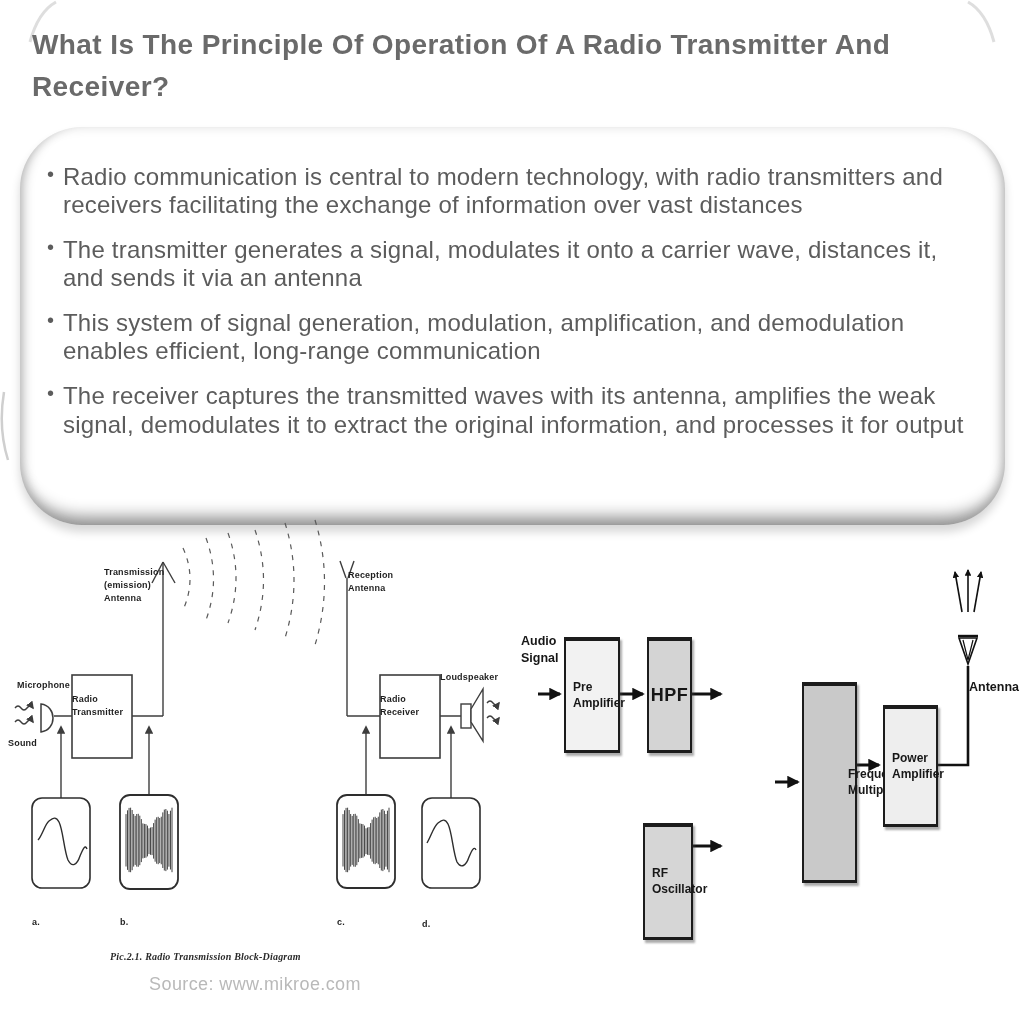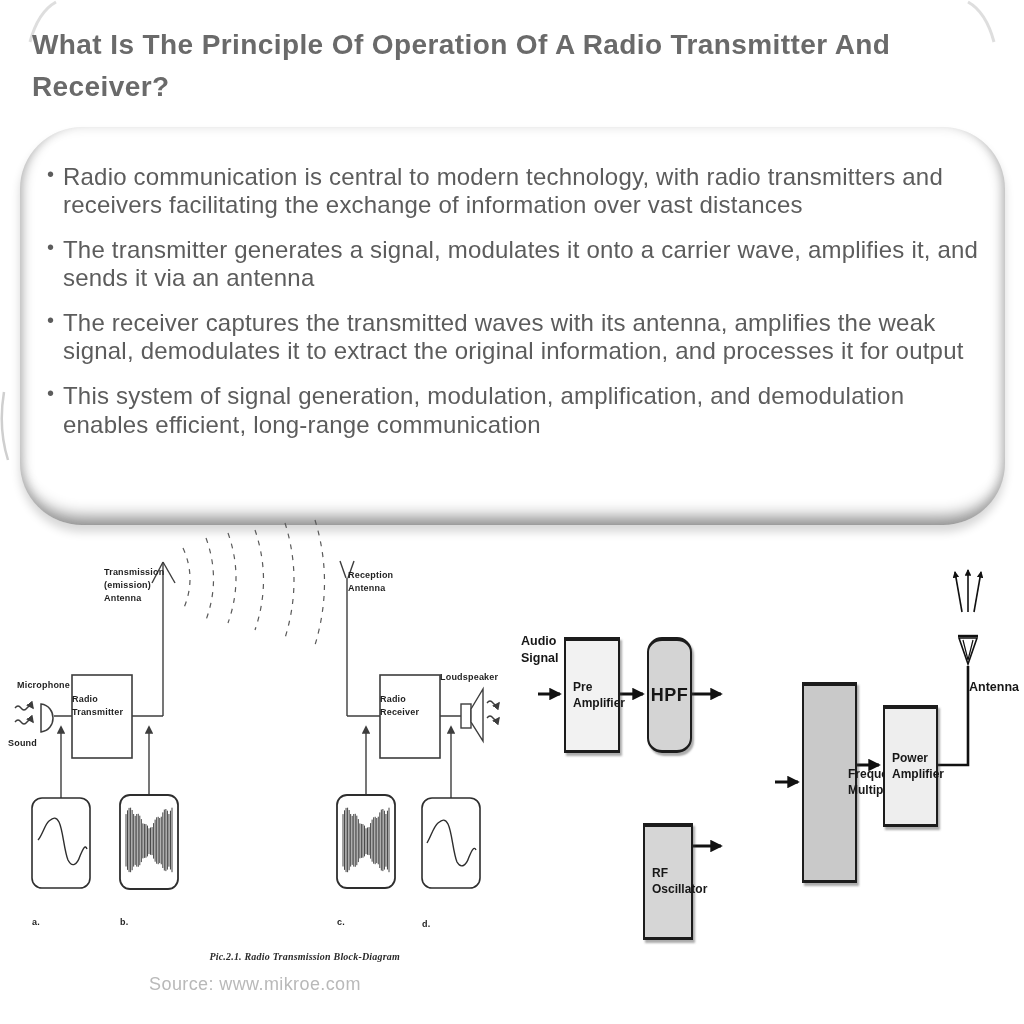--- a/index.html
+++ b/index.html
@@ -23,21 +23,21 @@
                       0 7px 10px rgba(0,0,0,.16); margin-top: 32px;}
   .bubble ul{list-style:none;margin:0;padding:36px 26px 0 24px;}
   .bubble li{position:relative;padding-left:19px;margin-bottom:17px;
              font-size:24px;line-height:1.17;color:#5c5c5c;letter-spacing:.2px;}
   .bubble li::before{content:"\2022";position:absolute;left:3px;top:0;font-size:20px;color:#5c5c5c;}
 
   
   .mikroe{position:absolute;left:0;top:520px;width:512px;height:504px;}
   .mikroe .lbl{position:absolute;font-size:9px;font-weight:bold;color:#1f1f1f;
                text-align:left;white-space:pre-line;line-height:1.45;letter-spacing:.2px;}
-  .mikroe .caption{position:absolute;left:110px;top:431px;width:290px;text-align:right;
+  .mikroe .caption{position:absolute;left:110px;top:431px;width:290px;text-align:left;
                    font-size:10px;font-weight:bold;font-style:italic;color:#2a2a2a;
                    font-family:"Liberation Serif", serif;letter-spacing:.2px;}
   .mikroe .source{position:absolute;left:110px;top:454px;width:290px;text-align:center;
                   font-size:18px;color:#b9b9b9;letter-spacing:.4px;}
 
   
   .tpoint{position:absolute;left:512px;top:550px;width:512px;height:474px;}
   .block{position:absolute;display:flex;align-items:center;box-sizing:border-box;
          border:2px solid #1c1c1c;border-top-width:4px;border-bottom-width:3px;
          box-shadow:2px 3px 2px rgba(70,70,70,.45);
@@ -58,23 +58,23 @@
   <path d="M30,42 Q38,12 56,2" stroke="#dedede" stroke-width="3" fill="none"></path>
   <path d="M994,42 Q986,12 968,2" stroke="#dedede" stroke-width="3" fill="none"></path>
   <path d="M4,392 Q-2,428 8,460" stroke="#cfcfcf" stroke-width="2.5" fill="none"></path>
 </svg>
 
 <div class="title">What Is The Principle Of Operation Of A Radio Transmitter And Receiver?</div>
 
 <div class="bubble">
   <ul>
     <li>Radio communication is central to modern technology, with radio transmitters and receivers facilitating the exchange of information over vast distances</li>
-    <li>The transmitter generates a signal, modulates it onto a carrier wave, amplifies it, and sends it via an antenna</li>
+    <li>The transmitter generates a signal, modulates it onto a carrier wave, distances it, and sends it via an antenna</li>
+    <li>This system of signal generation, modulation, amplification, and demodulation enables efficient, long-range communication</li>
     <li>The receiver captures the transmitted waves with its antenna, amplifies the weak signal, demodulates it to extract the original information, and processes it for output</li>
-    <li>This system of signal generation, modulation, amplification, and demodulation enables efficient, long-range communication</li>
   </ul>
 </div>
 
 <div class="mikroe">
   <svg width="512" height="504" viewBox="0 0 512 504">
     <defs>
       <marker id="ahL" viewBox="0 0 10 10" refX="8" refY="5" markerWidth="6" markerHeight="6" orient="auto-start-reverse">
         <path d="M0,0 L10,5 L0,10 z" fill="#3d3d3d"></path>
       </marker>
     </defs>
@@ -259,21 +259,21 @@
     </g>
     <g stroke="#111111" stroke-width="1.6" fill="none">
       <line x1="456" y1="62" x2="456" y2="20" marker-end="url(#ahR)"></line>
       <line x1="450" y1="62" x2="443" y2="22" marker-end="url(#ahR)"></line>
       <line x1="462" y1="62" x2="469" y2="22" marker-end="url(#ahR)"></line>
     </g>
   </svg>
 
   <div class="block" style="left:52px;top:87px;width:56px;height:116px;background:#f2f2f2;">Pre
 Amplifier</div>
-  <div class="block center" style="left:135px;top:87px;width:45px;height:116px;background:#d4d4d4;border-radius:15px;">HPF</div>
+  <div class="block center" style="left:135px;top:87px;width:45px;height:116px;background:#d4d4d4;">HPF</div>
   <div class="block" style="left:290px;top:132px;width:55px;height:201px;background:#c9c9c9;padding-left:44px;">Frequency
 Multiplier</div>
   <div class="block" style="left:371px;top:155px;width:55px;height:122px;background:#eeeeee;">Power
 Amplifier</div>
   <div class="block" style="left:131px;top:273px;width:50px;height:117px;background:#d6d6d6;">RF
 Oscillator</div>
 
   <div class="freetext" style="left:9px;top:83px;width:48px;">Audio
 Signal</div>
   <div class="freetext" style="left:457px;top:129px;width:55px;">Antenna</div>

